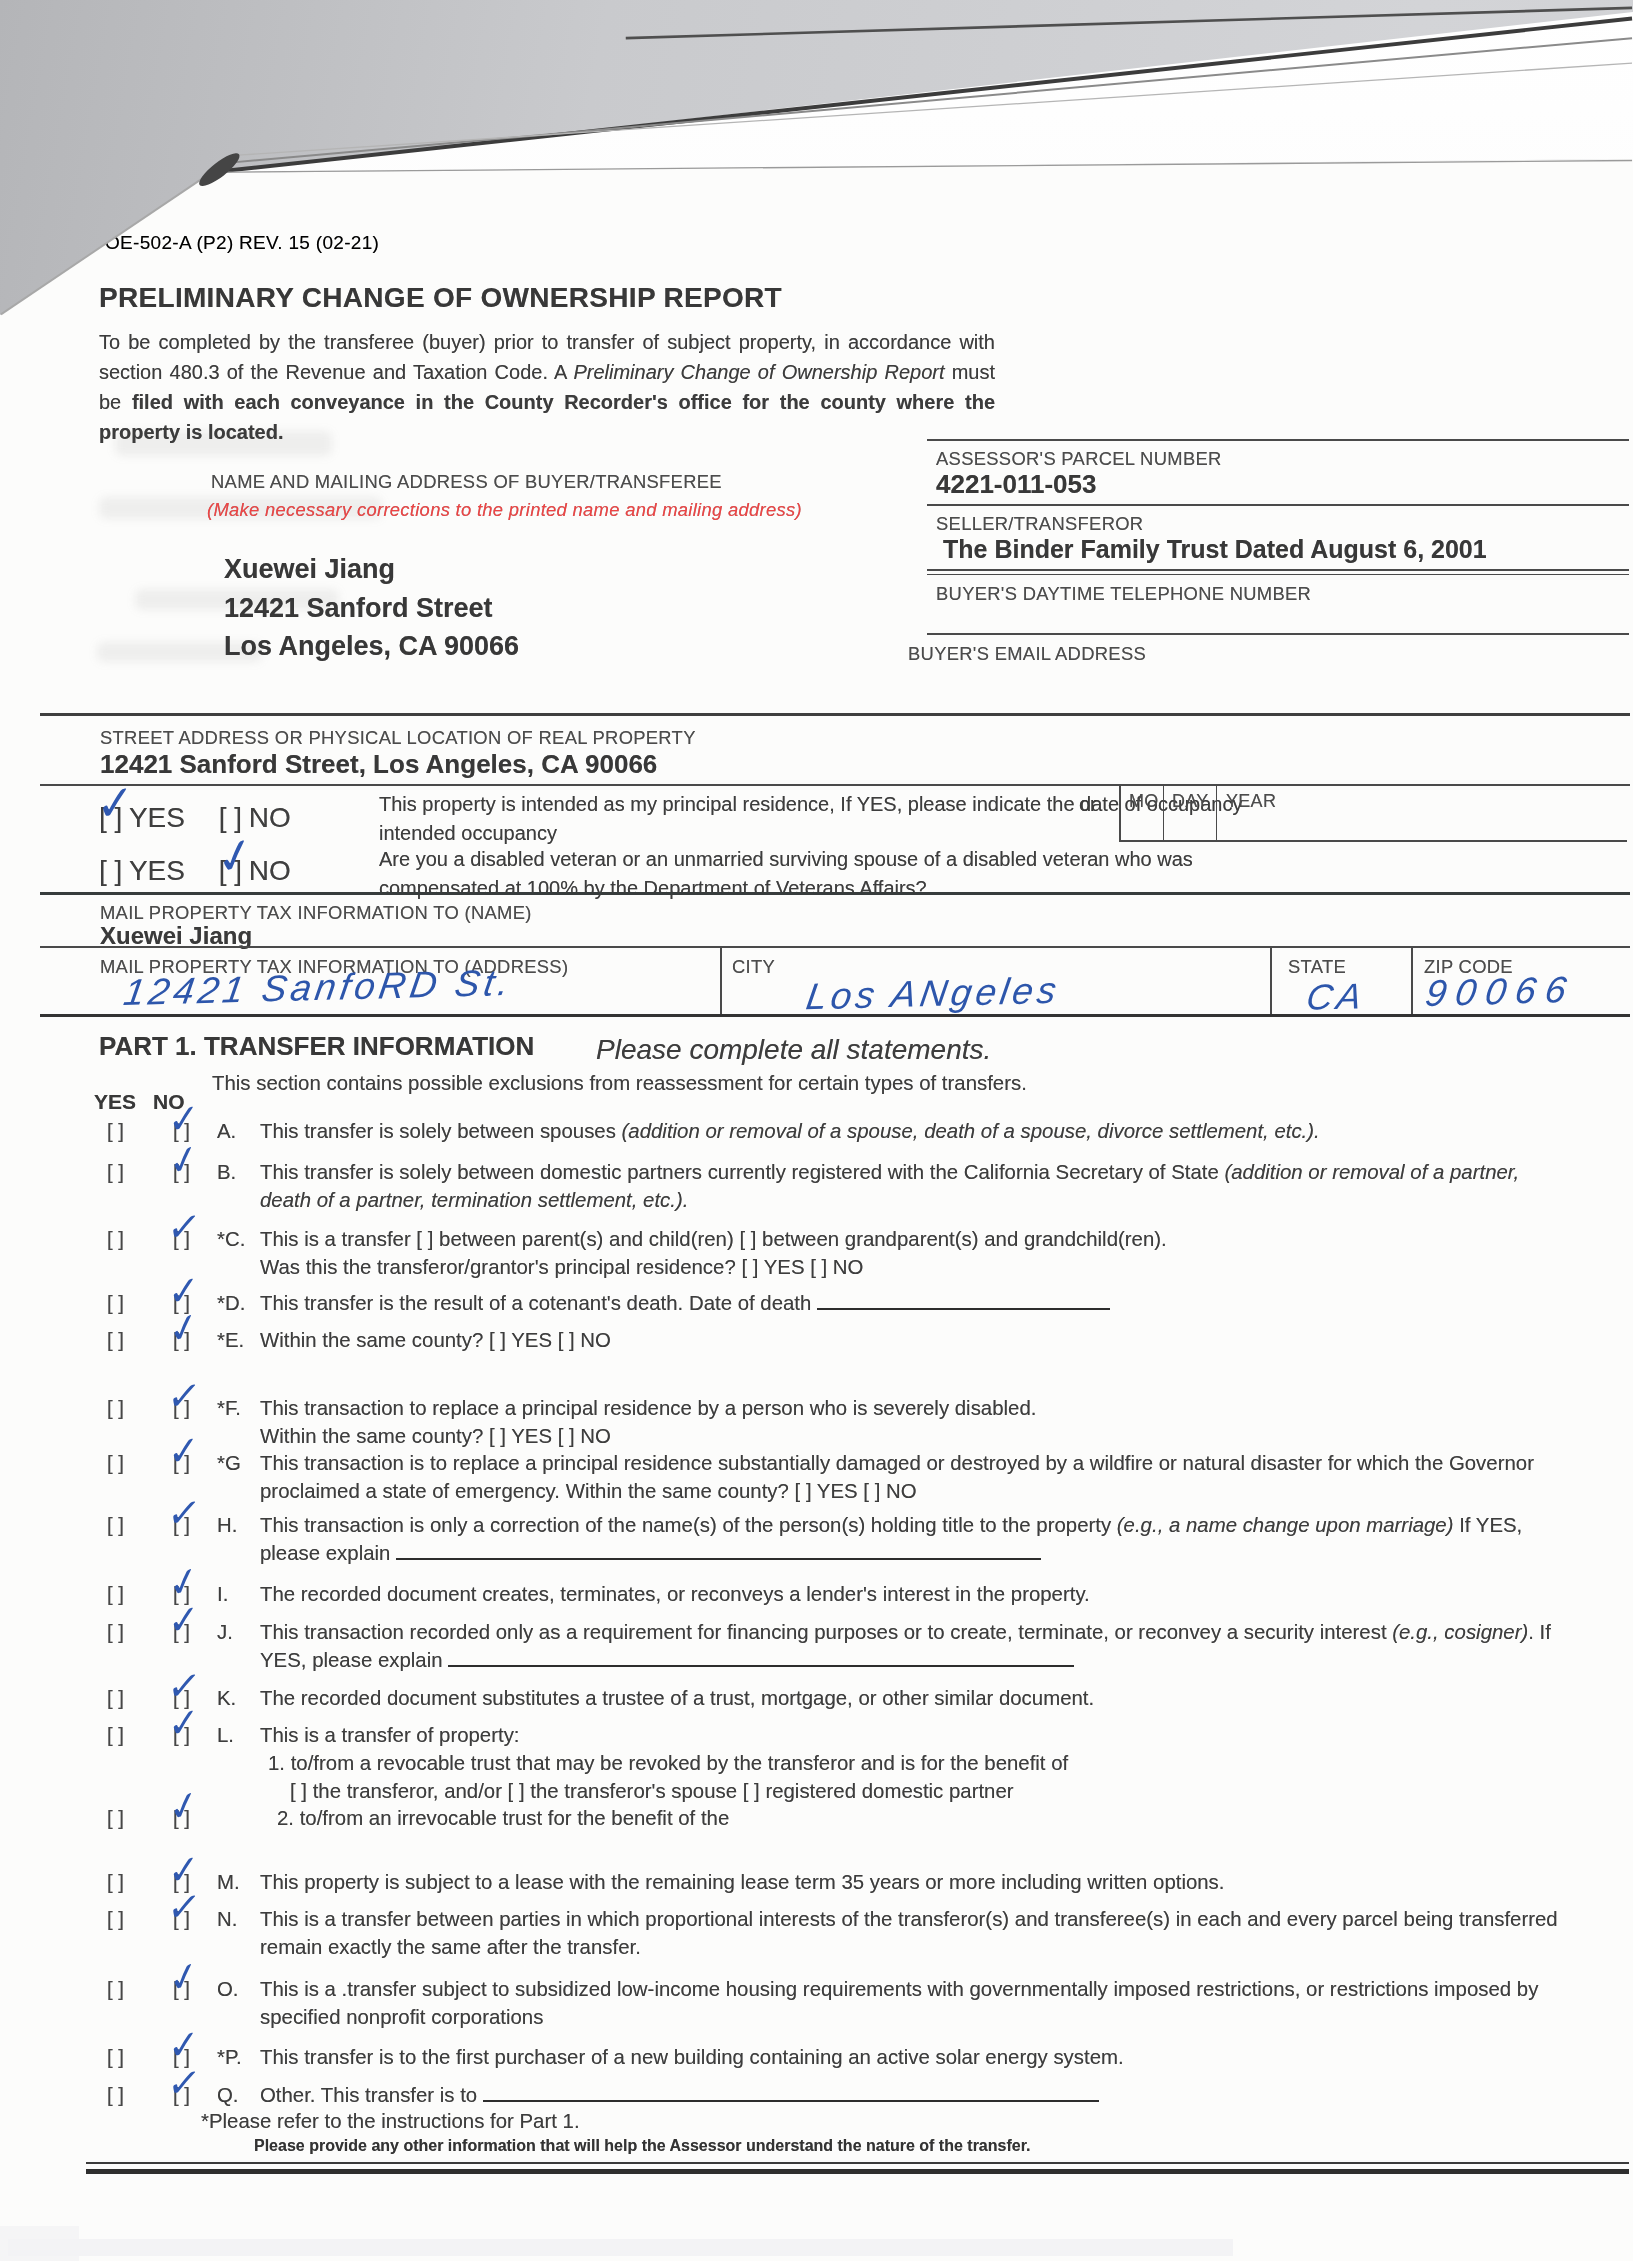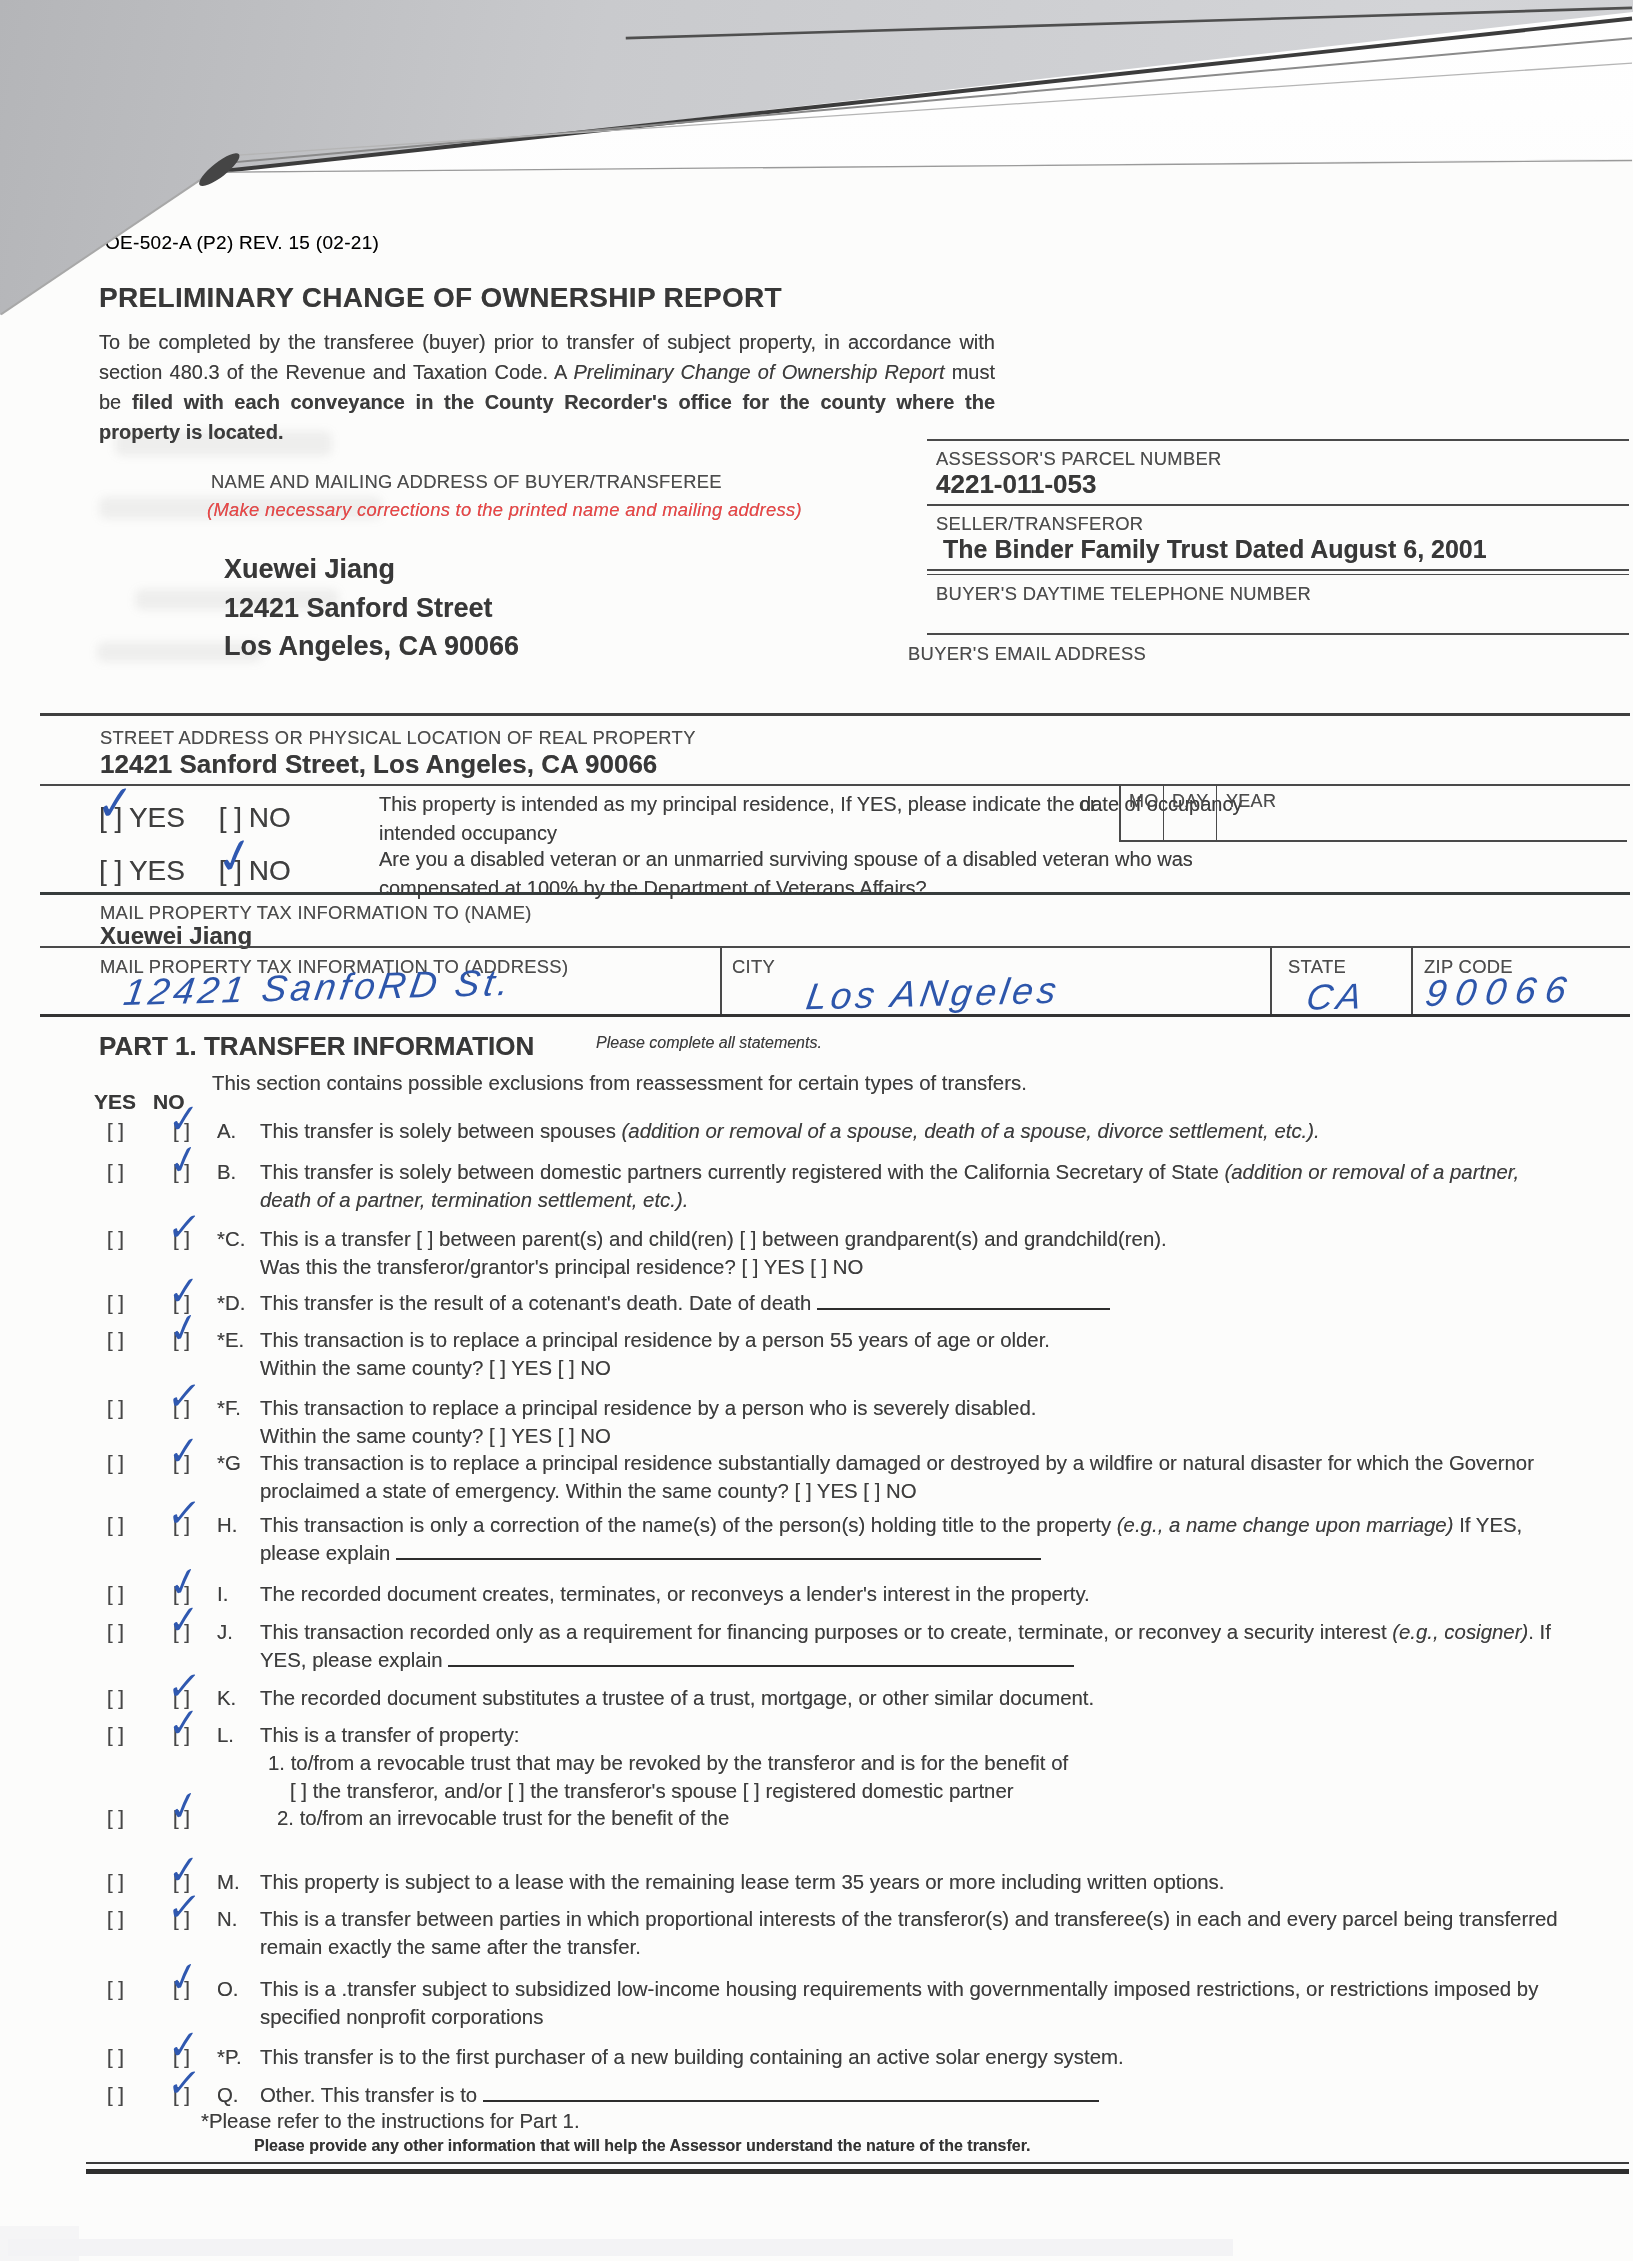--- a/index.html
+++ b/index.html
@@ -129,21 +129,21 @@
     <div class="hand" style="left:807px;top:973px;">Los ANgeles</div>
     <div class="vr" style="left:1270px;top:946px;height:70px;"></div>
     <div class="lbl" style="left:1288px;top:956px;">STATE</div>
     <div class="hand" style="left:1307px;top:976px;font-size:36px;">CA</div>
     <div class="vr" style="left:1411px;top:946px;height:70px;"></div>
     <div class="lbl" style="left:1424px;top:956px;">ZIP CODE</div>
     <div class="hand" style="left:1426px;top:971px;letter-spacing:9.2px;">90066</div>
     <div class="hr" style="left:40px;top:1014px;width:1590px;height:3.3px;background:#333;"></div>
 
     <div class="val" style="left:99px;top:1031px;font-size:26px;">PART 1. TRANSFER INFORMATION</div>
-    <div class="em" style="position:absolute;left:596px;top:1034px;font-size:16px;color:#3d3d3d;">Please complete all statements.</div>
+    <div class="em" style="position:absolute;left:596px;top:1034px;font-size:28px;color:#3d3d3d;">Please complete all statements.</div>
     <div style="position:absolute;left:212px;top:1072px;font-size:20.4px;">This section contains possible exclusions from reassessment for certain types of transfers.</div>
     <div class="val" style="left:94px;top:1090px;font-size:21px;">YES</div>
     <div class="val" style="left:153px;top:1090px;font-size:21px;">NO</div>
 
     <div class="irow" style="top:1117px;">
       <span class="cb cb-yes"><span class="br">[ ]</span></span>
       <span class="cb cb-no"><span class="br">[ ]</span><span class="tick">✓</span></span>
       <span class="ltr">A.</span>
       <div class="itxt"><span>This transfer is solely between spouses </span><span class="em">(addition or removal of a spouse, death of a spouse, divorce settlement, etc.).</span></div>
     </div>
@@ -166,21 +166,21 @@
       <span class="cb cb-yes"><span class="br">[ ]</span></span>
       <span class="cb cb-no"><span class="br">[ ]</span><span class="tick">✓</span></span>
       <span class="ltr">*D.</span>
       <div class="itxt"><span>This transfer is the result of a cotenant's death. Date of death </span><span class="blank w445"></span></div>
     </div>
 
     <div class="irow" style="top:1326px;">
       <span class="cb cb-yes"><span class="br">[ ]</span></span>
       <span class="cb cb-no"><span class="br">[ ]</span><span class="tick r2">✓</span></span>
       <span class="ltr">*E.</span>
-      <div class="itxt"><span>This transaction is to replace a principal residence by a person 55 years of age or older.</span><div>Within the same county?  [ ]  YES  [ ]  NO</div></div>
+      <div class="itxt"><div>Within the same county?  [ ]  YES  [ ]  NO</div></div>
     </div>
 
     <div class="irow" style="top:1394px;">
       <span class="cb cb-yes"><span class="br">[ ]</span></span>
       <span class="cb cb-no"><span class="br">[ ]</span><span class="tick r3">✓</span></span>
       <span class="ltr">*F.</span>
       <div class="itxt"><span>This transaction to replace a principal residence by a person who is severely disabled.</span><div>Within the same county?  [ ]  YES  [ ]  NO</div></div>
     </div>
 
     <div class="irow" style="top:1449px;">

